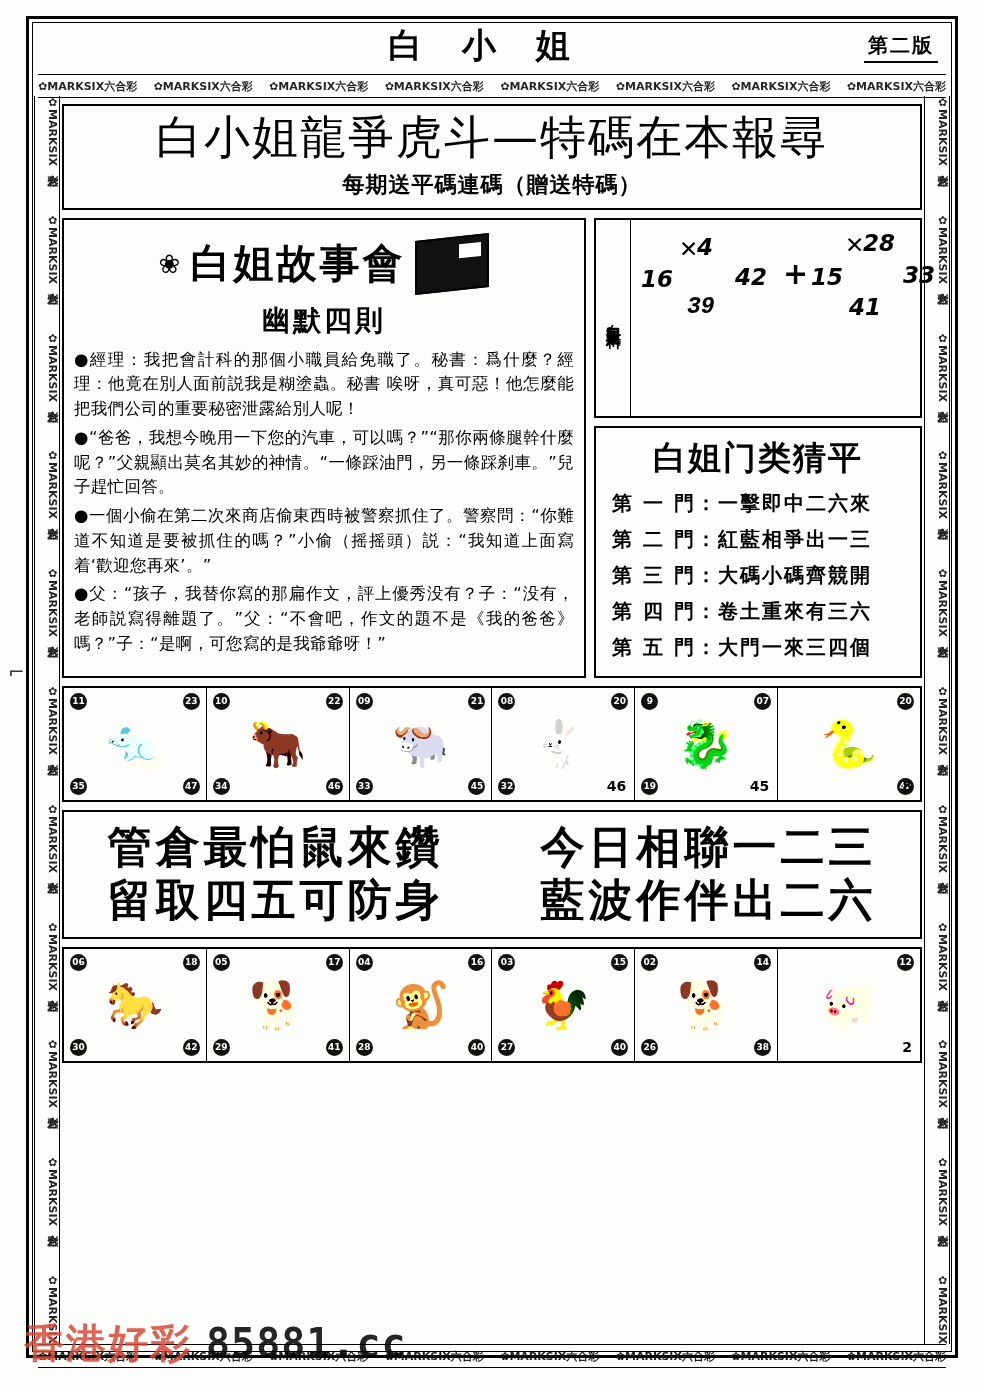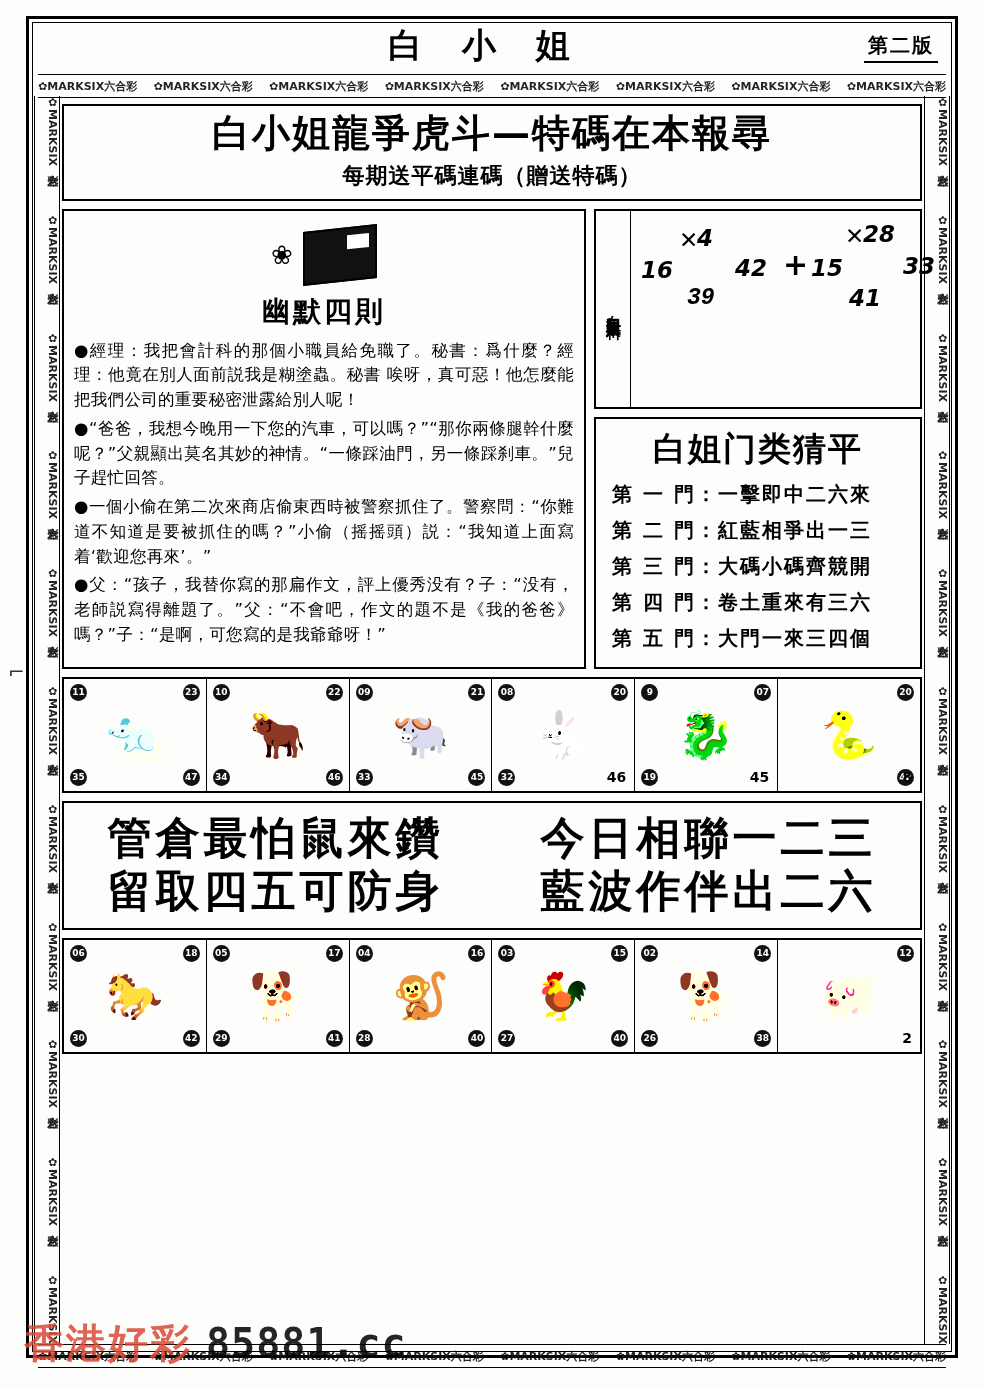--- a/index.html
+++ b/index.html
@@ -68,21 +68,21 @@
   
   .content{
     position:absolute;left:62px;top:104px;right:62px;bottom:50px;
   }
   .headline-box{
     border:2px solid #000;
     padding:6px 4px 8px 4px;
     text-align:center;
   }
   .headline{
-    font-size:38px;font-weight:bold;letter-spacing:2px;line-height:1.12;
+    font-size:46px;font-weight:normal;letter-spacing:2px;line-height:1.12;
     white-space:nowrap;
   }
   .subheadline{
     font-size:22px;font-weight:bold;letter-spacing:1px;margin-top:6px;
   }
   .mid{
     display:flex;margin-top:8px;gap:8px;
   }
   .story-box{
     flex:0 0 500px;border:2px solid #000;padding:8px 10px 10px 10px;
@@ -248,20 +248,21 @@
     <div class="headline-box">
       <div class="headline">白小姐龍爭虎斗—特碼在本報尋</div>
       <div class="subheadline">每期送平碼連碼（贈送特碼）</div>
     </div>
 
     <div class="mid">
 
       <div class="story-box">
         <div class="story-title-row">
           <span class="flower">❀</span>
+          <span class="story-title">白姐故事會</span>
           <span class="book-icon"></span>
         </div>
         <div class="story-sub">幽默四則</div>
         <p class="story-p">●經理：我把會計科的那個小職員給免職了。秘書：爲什麼？經理：他竟在別人面前説我是糊塗蟲。秘書 唉呀，真可惡！他怎麼能把我們公司的重要秘密泄露給別人呢！</p>
         <p class="story-p">●“爸爸，我想今晚用一下您的汽車，可以嗎？”“那你兩條腿幹什麼呢？”父親顯出莫名其妙的神情。“一條踩油門，另一條踩刹車。”兒子趕忙回答。</p>
         <p class="story-p">●一個小偷在第二次來商店偷東西時被警察抓住了。警察問：“你難道不知道是要被抓住的嗎？”小偷（摇摇頭）説：“我知道上面寫着‘歡迎您再來’。”</p>
         <p class="story-p">●父：“孩子，我替你寫的那扁作文，評上優秀没有？子：“没有，老師説寫得離題了。”父：“不會吧，作文的題不是《我的爸爸》嗎？”子：“是啊，可您寫的是我爺爺呀！”</p>
       </div>
 
       <div class="right-col">

